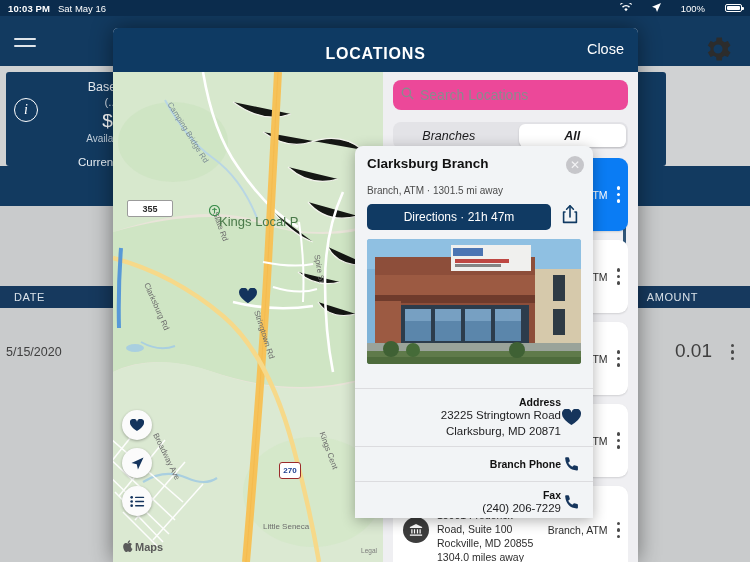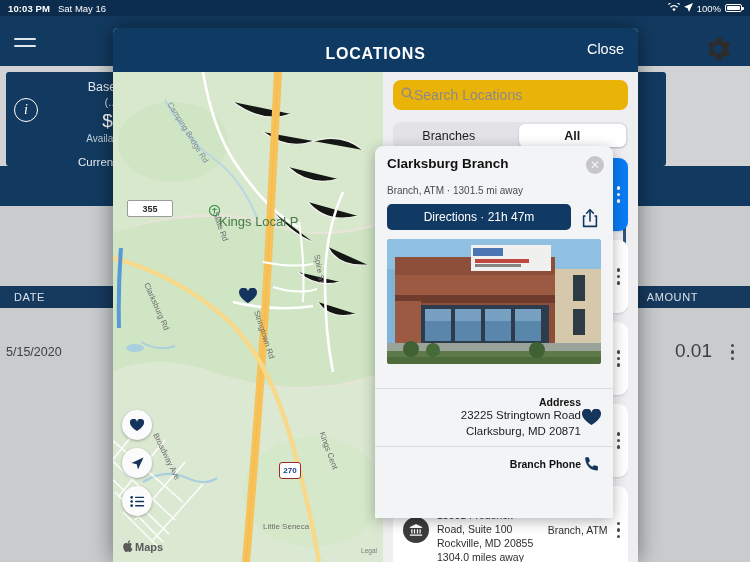--- a/index.html
+++ b/index.html
@@ -13,21 +13,21 @@
 
   
   .statusbar {
     position: absolute; top: 0; left: 0; width: 750px; height: 16px;
     background: #0b2c4d; color: #ffffff;
     font-size: 9.5px; display: flex; align-items: center;
     padding: 0 8px; z-index: 60;
   }
   .sb-time { font-weight: 600; letter-spacing: .1px; }
   .sb-date { margin-left: 8px; }
-  .sb-right { margin-left: auto; display: flex; align-items: center; gap: 4px; }
+  .sb-right { margin-left: auto; display: flex; align-items: center; gap: 20px; }
   .sb-batt-pct { font-size: 9.5px; }
   .batt-shell {
     width: 17px; height: 8px; border: 1px solid #ffffff; border-radius: 2px;
     position: relative;
   }
   .batt-shell::after {
     content:''; position:absolute; right:-3px; top:2.2px;
     width:1.6px; height:3.2px; background:#fff; border-radius:0 1px 1px 0;
   }
   .batt-fill { position:absolute; left:1px; top:1px; bottom:1px; width:13px; background:#fff; border-radius:1px; }
@@ -136,31 +136,31 @@
     border: 1.2px solid #9b9b9b; border-radius: 2px; color: #2a2a2a;
     font-size: 9px; font-weight: bold; display: flex; align-items: center; justify-content: center;
   }
   .map-label { position: absolute; font-size: 8px; color: #6c6c6c; white-space: nowrap; }
   .park-label { position: absolute; font-size: 13px; color: #4a7a4a; white-space: nowrap; }
   .heart-pin { position: absolute; color: #14345d; }
 
   
   .list-pane { position: relative; flex: 1; background: #efeff2; padding: 8px 10px 0 10px; }
   .search-box {
-    height: 30px; background: #eab308; border-radius: 8px; display: flex; align-items: center;
-    padding: 0 8px; color: #8a8a8e;
+    height: 30px; background: #ec4899; border-radius: 8px; display: flex; align-items: center;
+    padding: 0 8px; gap: 6px; color: #8a8a8e;
   }
   .search-box input {
     border: 0; outline: 0; background: transparent; font-size: 14px;
     color: #3a3a3c; width: 100%; font-family: "Liberation Sans", sans-serif;
   }
   .search-box input::placeholder { color: #8a8a8e; }
   .segmented {
     margin-top: 12px; height: 27px; background: #e3e3e7; border-radius: 8px;
-    display: flex; padding: 2px; gap: 16px;
+    display: flex; padding: 2px; gap: 16px; font-style: italic;
   }
   .seg {
     flex: 1; display: flex; align-items: center; justify-content: center;
     font-size: 12.5px; color: #1c1c1e; border-radius: 6px;
   }
   .seg.active { background: #ffffff; box-shadow: 0 1px 2px rgba(0,0,0,.18); font-weight: 600; }
 
   .loc-list { margin-top: 9px; height: 404px; position: relative; overflow: hidden; }
   .loc-card {
     background: #ffffff; border-radius: 9px; margin-bottom: 9px;
@@ -180,33 +180,33 @@
   .loc-type { font-size: 10.5px; color: #2e2e2e; padding: 0 9px 0 4px; white-space: nowrap; }
   .loc-card.selected .loc-type { color: #ffffff; }
   .loc-card.selected .kebab i { background: #ffffff; }
   .list-scrollbar {
     position: absolute; right: 2px; top: 4px; width: 3px; height: 92px;
     background: #0e3a63; border-radius: 2px; opacity: .85;
   }
 
   
   .callout {
-    position: absolute; left: 262px; top: 118px; width: 238px; height: 372px;
+    position: absolute; left: 242px; top: 118px; width: 238px; height: 372px;
     background: #f2f4f6; border-radius: 8px 8px 0 0; overflow: hidden;
     box-shadow: 0 3px 14px rgba(0,0,0,.3); z-index: 40;
   }
   .callout-top { padding: 10px 12px 0 12px; position: relative; }
   .callout-title { font-size: 13.5px; font-weight: bold; color: #111; }
   .callout-sub { font-size: 10px; color: #4b4b4b; margin-top: 14px; }
   .callout-x {
     position: absolute; right: 9px; top: 10px; width: 18px; height: 18px; border-radius: 50%;
     background: #c6c6ca; color: #f2f2f4; font-size: 12px; line-height: 1;
     display: flex; align-items: center; justify-content: center;
   }
-  .callout-actions { display: flex; align-items: flex-end; gap: 10px; padding: 8px 12px 9px 12px; }
+  .callout-actions { display: flex; align-items: flex-start; gap: 10px; padding: 8px 12px 9px 12px; }
   .dir-btn {
     flex: 1; height: 26px; background: #103a63; color: #ffffff; border-radius: 5px;
     font-size: 12px; display: flex; align-items: center; justify-content: center;
   }
   .share-btn { width: 20px; height: 22px; color: #103a63; }
   .photo { height: 125px; margin: 0 12px; border-radius: 3px; overflow: hidden; position: relative; }
   .photo svg { display: block; }
   .detail-rows { margin-top: 24px; text-align: right; }
   .drow {
     display: flex; align-items: center; padding: 7px 12px 7px 12px;
@@ -631,16 +631,27 @@
         <div class="drow">
           <div class="drow-main">
             <div class="drow-label">Branch Phone</div>
           </div>
           <div class="drow-icon">
             <svg width="17" height="17" viewBox="0 0 18 18" fill="#16355c">
                 <path d="M5.4 1.2c.5 0 .9.3 1 .8l.8 3a1.1 1.1 0 01-.4 1.1l-1.3 1a10.5 10.5 0 004.4 4.4l1-1.3a1.1 1.1 0 011.1-.4l3 .8c.5.1.8.5.8 1v2.6c0 .7-.6 1.3-1.3 1.2C7.4 15 3 10.6 2.3 2.5c-.1-.7.5-1.3 1.2-1.3z"></path>
               </svg>
           </div>
         </div>
+        <div class="drow">
+          <div class="drow-main">
+            <div class="drow-label">Fax</div>
+            <div class="drow-value">(240) 206-7229</div>
+          </div>
+          <div class="drow-icon">
+            <svg width="17" height="17" viewBox="0 0 18 18" fill="#16355c">
+                <path d="M5.4 1.2c.5 0 .9.3 1 .8l.8 3a1.1 1.1 0 01-.4 1.1l-1.3 1a10.5 10.5 0 004.4 4.4l1-1.3a1.1 1.1 0 011.1-.4l3 .8c.5.1.8.5.8 1v2.6c0 .7-.6 1.3-1.3 1.2C7.4 15 3 10.6 2.3 2.5c-.1-.7.5-1.3 1.2-1.3z"></path>
+              </svg>
+          </div>
+        </div>
       </div>
     </div>
   </div>
 </div>
 
 </body></html>

